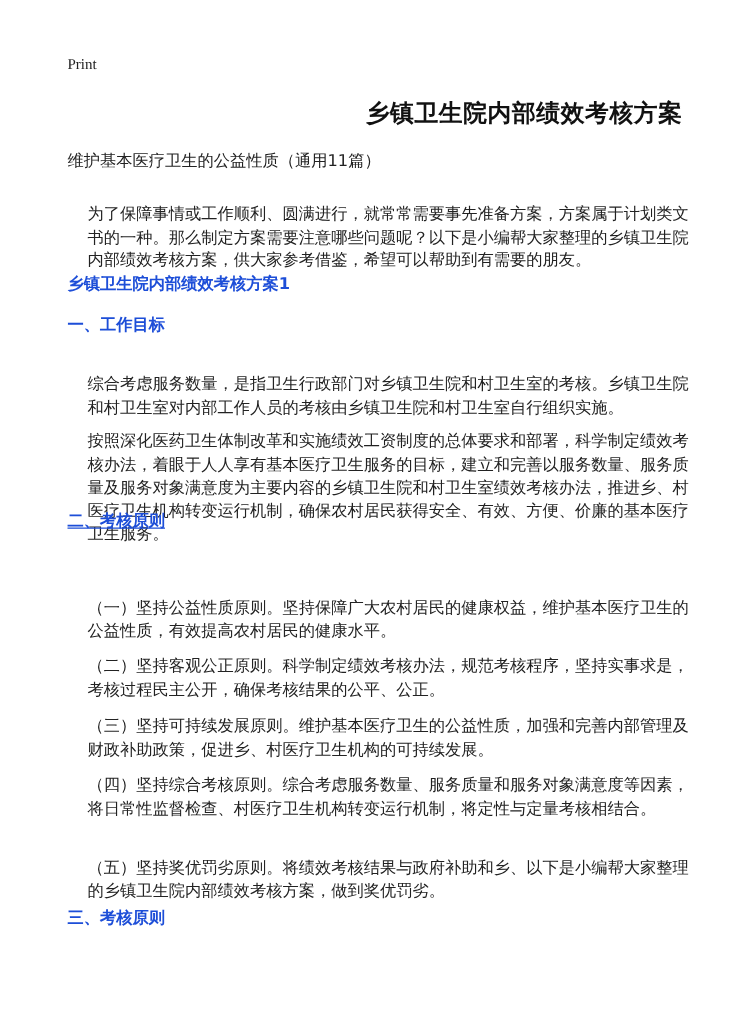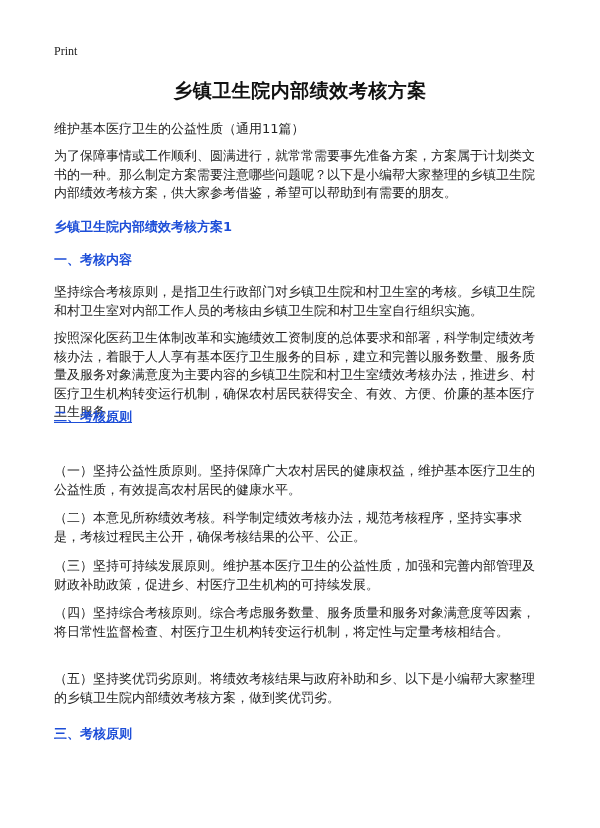--- a/index.html
+++ b/index.html
@@ -9,62 +9,62 @@
       color: #1a1a1a;
       position: relative;
     }
     .page { position: absolute; left: 54px; top: 0; width: 492px; }
     .print {
       position: absolute; top: 44px; left: 0;
       font-family: "Liberation Serif", serif; font-size: 12px; color: #222;
     }
     .title {
       position: absolute; top: 78px; left: 0; width: 492px;
-      text-align: center; font-size: 19px; font-weight: bold; color: #111;
+      text-align: right; font-size: 19px; font-weight: bold; color: #111;
       letter-spacing: 0.5px;
     }
     .subtitle {
       position: absolute; top: 120px; left: 0;
       font-size: 13px; color: #222;
     }
     .para {
       position: absolute; left: 0; width: 492px;
       font-size: 13px; line-height: 18.5px; color: #222;
-      margin: 0;
+      margin: 16px;
     }
     .heading {
       position: absolute; left: 0;
       font-size: 13px; font-weight: bold; color: #1d4ed8;
     }
   </style>
 </head>
 <body>
 
 <div class="page">
   <div class="print">Print</div>
 
   <div class="title">乡镇卫生院内部绩效考核方案</div>
 
   <div class="subtitle">维护基本医疗卫生的公益性质（通用11篇）</div>
 
   <p class="para" style="top:147px;">为了保障事情或工作顺利、圆满进行，就常常需要事先准备方案，方案属于计划类文书的一种。那么制定方案需要注意哪些问题呢？以下是小编帮大家整理的乡镇卫生院内部绩效考核方案，供大家参考借鉴，希望可以帮助到有需要的朋友。</p>
 
   <div class="heading" style="top:218px;">乡镇卫生院内部绩效考核方案1</div>
 
-  <div class="heading" style="top:251px;">一、考核内容</div>
+  <div class="heading" style="top:251px;">一、工作目标</div>
 
-  <p class="para" style="top:283px;">坚持综合考核原则，是指卫生行政部门对乡镇卫生院和村卫生室的考核。乡镇卫生院和村卫生室对内部工作人员的考核由乡镇卫生院和村卫生室自行组织实施。</p>
+  <p class="para" style="top:283px;">综合考虑服务数量，是指卫生行政部门对乡镇卫生院和村卫生室的考核。乡镇卫生院和村卫生室对内部工作人员的考核由乡镇卫生院和村卫生室自行组织实施。</p>
 
   <p class="para" style="top:329px;">按照深化医药卫生体制改革和实施绩效工资制度的总体要求和部署，科学制定绩效考核办法，着眼于人人享有基本医疗卫生服务的目标，建立和完善以服务数量、服务质量及服务对象满意度为主要内容的乡镇卫生院和村卫生室绩效考核办法，推进乡、村医疗卫生机构转变运行机制，确保农村居民获得安全、有效、方便、价廉的基本医疗卫生服务。</p>
 
   <div class="heading" style="top:408px;text-decoration:underline;">二、考核原则</div>
 
   <p class="para" style="top:462px;">（一）坚持公益性质原则。坚持保障广大农村居民的健康权益，维护基本医疗卫生的公益性质，有效提高农村居民的健康水平。</p>
 
-  <p class="para" style="top:509px;">（二）本意见所称绩效考核。科学制定绩效考核办法，规范考核程序，坚持实事求是，考核过程民主公开，确保考核结果的公平、公正。</p>
+  <p class="para" style="top:509px;">（二）坚持客观公正原则。科学制定绩效考核办法，规范考核程序，坚持实事求是，考核过程民主公开，确保考核结果的公平、公正。</p>
 
   <p class="para" style="top:557px;">（三）坚持可持续发展原则。维护基本医疗卫生的公益性质，加强和完善内部管理及财政补助政策，促进乡、村医疗卫生机构的可持续发展。</p>
 
   <p class="para" style="top:604px;">（四）坚持综合考核原则。综合考虑服务数量、服务质量和服务对象满意度等因素，将日常性监督检查、村医疗卫生机构转变运行机制，将定性与定量考核相结合。</p>
 
   <p class="para" style="top:670px;">（五）坚持奖优罚劣原则。将绩效考核结果与政府补助和乡、以下是小编帮大家整理的乡镇卫生院内部绩效考核方案，做到奖优罚劣。</p>
 
   <div class="heading" style="top:725px;">三、考核原则</div>
 </div>
 

